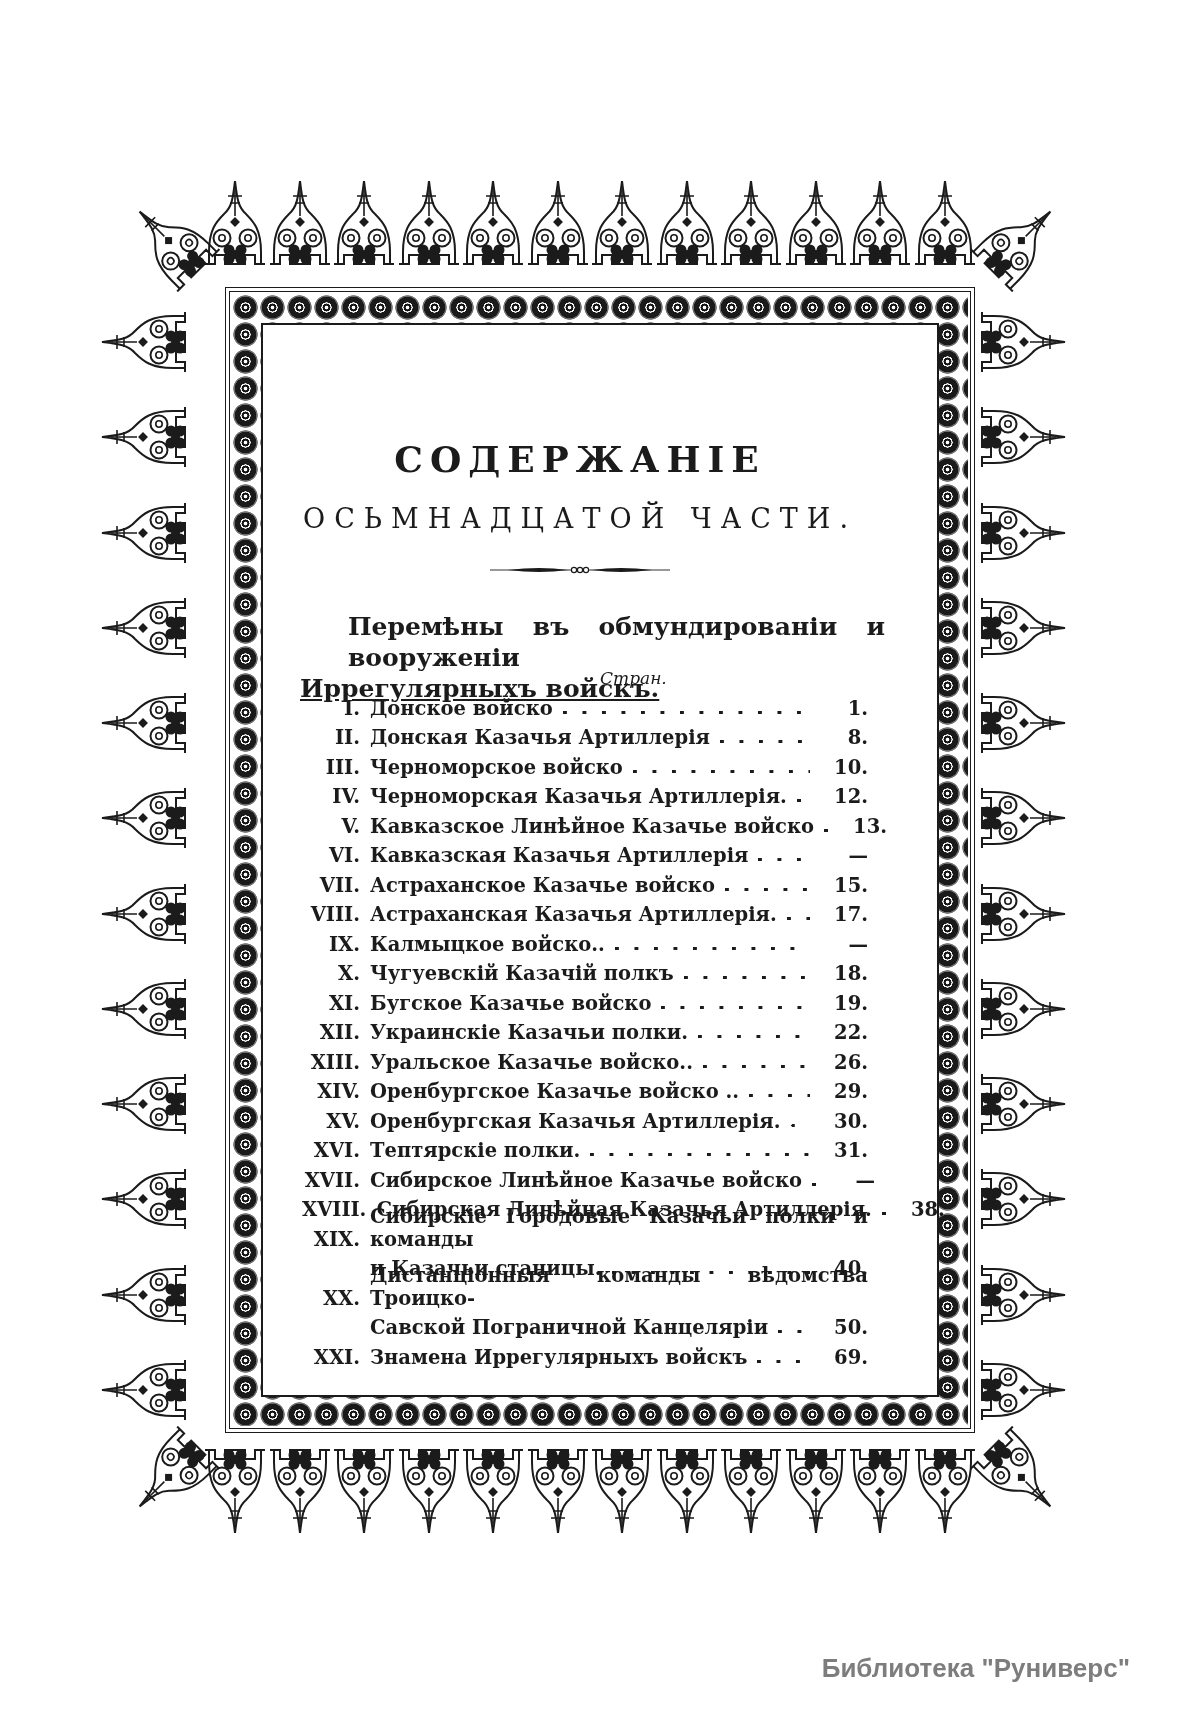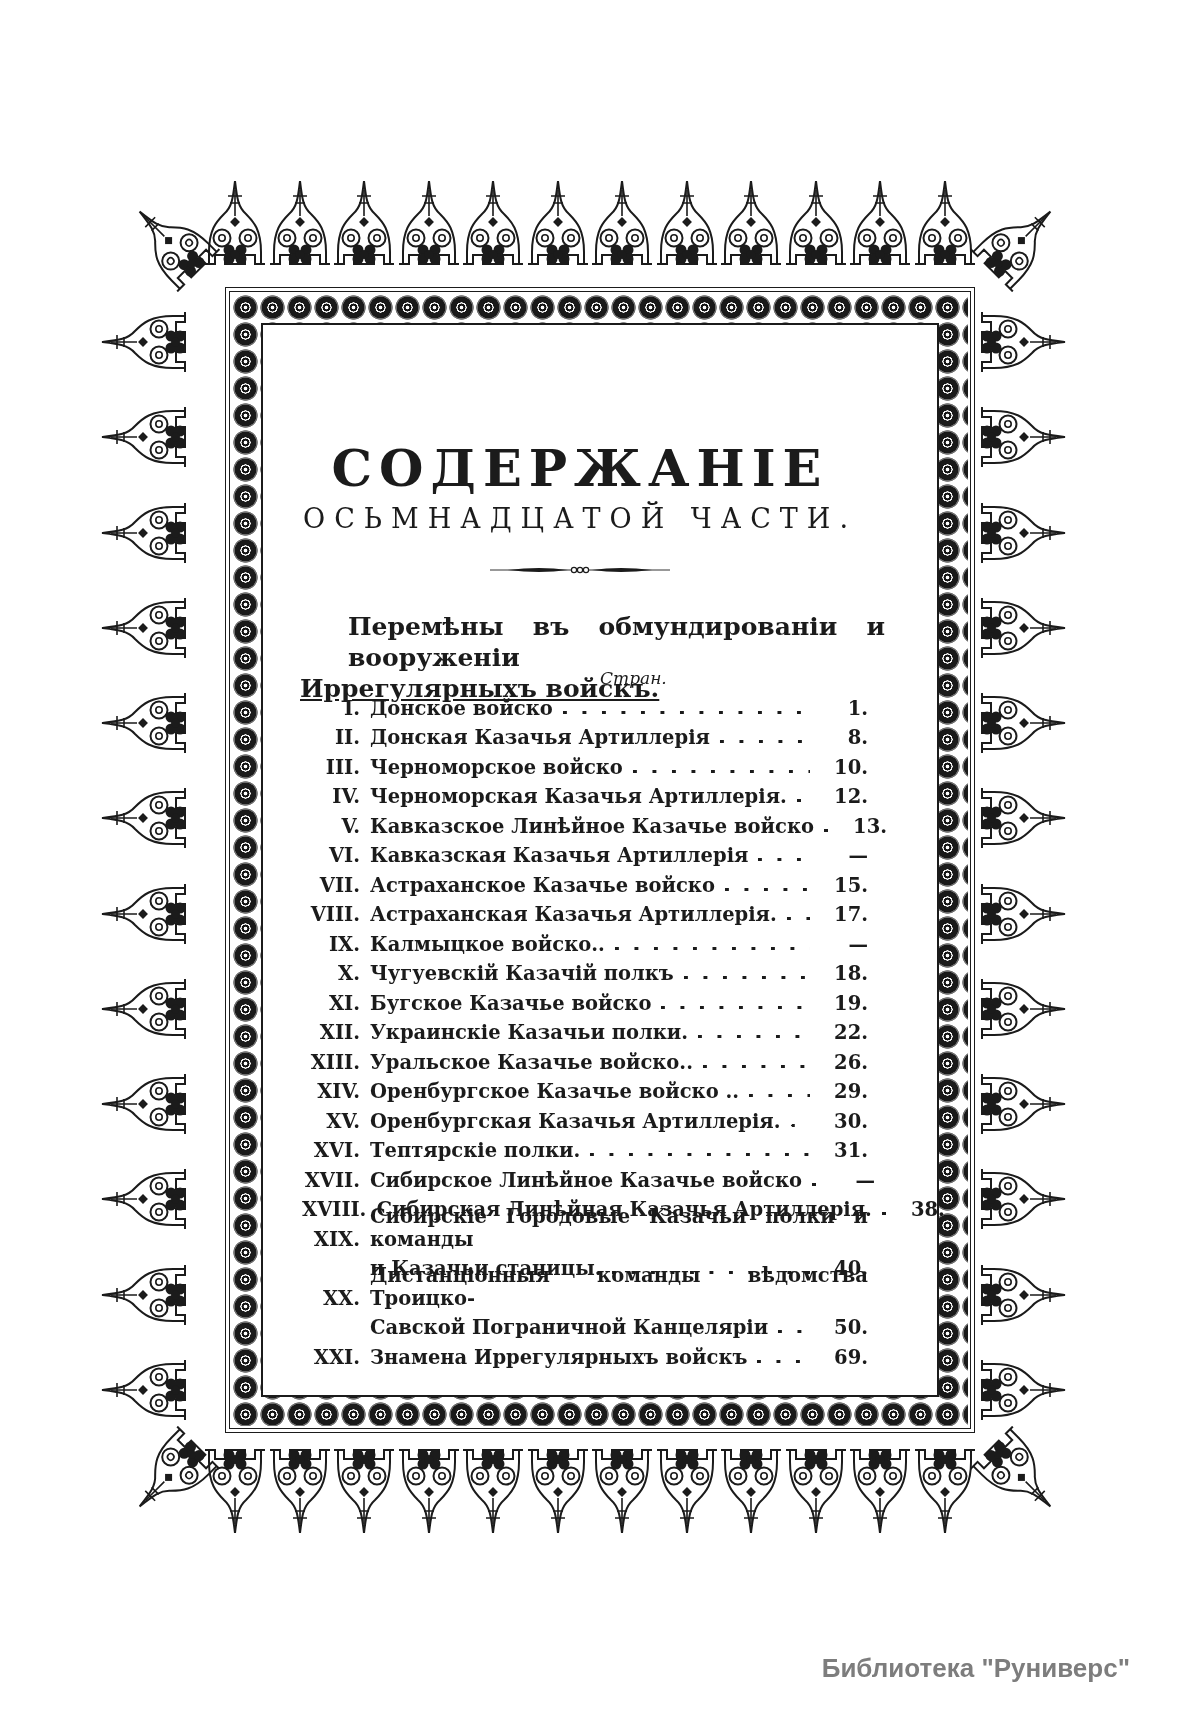--- a/index.html
+++ b/index.html
@@ -37,21 +37,21 @@
   .rosette-band{
     position:absolute;inset:2px;
     background-image:radial-gradient(circle at 13.5px 13.5px,
       #ffffff 0 1.7px, #161616 2.1px 3.9px, #f2f2f2 4.1px 5px,
       #1a1a1a 5.2px 10.6px, #6e6e6e 10.9px 11.9px, rgba(0,0,0,0) 12.5px);
     background-size:27px 27px;
   }
   .content-mask{position:absolute;inset:29px;background:var(--paper);border:2px solid var(--ink);}
   
   .center-col{position:absolute;left:260px;width:640px;text-align:center;}
-  .page-title{top:438px;font-size:51px;font-weight:700;letter-spacing:7px;}
+  .page-title{top:438px;font-size:36px;font-weight:700;letter-spacing:7px;}
   .page-subtitle{top:503px;font-size:27px;font-weight:400;letter-spacing:9px;}
   .divider-wrap{top:562px;height:16px;}
   .heading{position:absolute;left:300px;top:611px;width:585px;font-size:25px;font-weight:700;line-height:31px;}
   .heading .l1{text-align:justify;text-align-last:justify;margin-left:48px;}
   .heading .l2{text-decoration:underline;}
   .stran{position:absolute;left:600px;top:668px;width:268px;text-align:left;
          font-size:17px;font-style:italic;font-weight:400;}
   .toc{position:absolute;left:302px;top:690px;width:566px;font-size:19.5px;font-weight:700;}
   .toc-line{display:flex;align-items:flex-end;height:29.5px;}
   .num{flex:0 0 68px;text-align:right;padding-right:10px;white-space:nowrap;}

